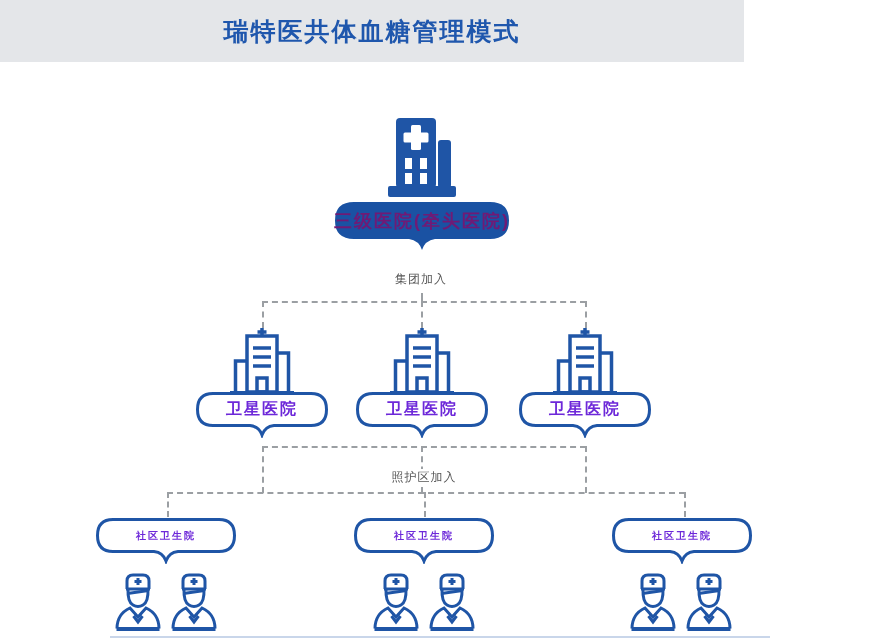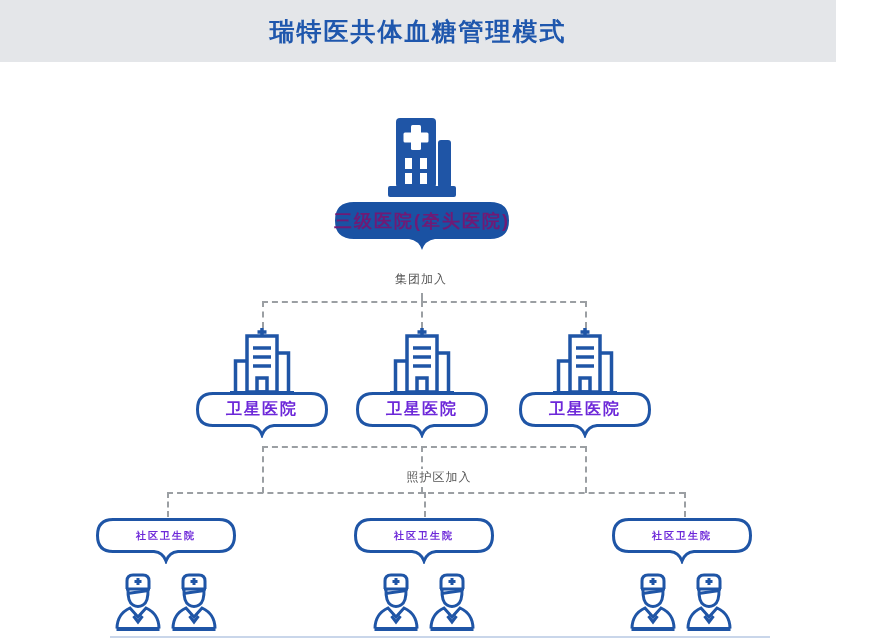--- a/index.html
+++ b/index.html
@@ -3,21 +3,21 @@
 <meta charset="utf-8">
 <style>
   html,body{margin:0;padding:0;}
   body{
     width:880px;height:638px;position:relative;overflow:hidden;
     background:#ffffff;font-family:"Liberation Sans",sans-serif;
   }
   .abs{position:absolute;}
   
   .header{
-    left:0;top:0;width:836px;height:62px;background:#e4e6e9;
+    left:0;top:0;width:744px;height:62px;background:#e4e6e9;
     display:flex;align-items:center;justify-content:center;
   }
   .header .title{
     font-size:25px;font-weight:bold;color:#1f57ad;letter-spacing:2px;
   }
   
   .bubble{display:block;}
   .bubble-text{
     position:absolute;left:0;top:0;width:100%;
     display:flex;align-items:center;justify-content:center;
@@ -127,21 +127,21 @@
 
 <div class="abs dash-h" style="left:262px;top:446px;width:324px;"></div>
 <div class="abs dash-v" style="left:262px;top:446px;height:47px;"></div>
 <div class="abs dash-v" style="left:421px;top:446px;height:47px;"></div>
 <div class="abs dash-v" style="left:585px;top:446px;height:47px;"></div>
 <div class="abs dash-h" style="left:167px;top:492px;width:518px;"></div>
 <div class="abs dash-v" style="left:167px;top:492px;height:25px;"></div>
 <div class="abs dash-v" style="left:424px;top:492px;height:25px;"></div>
 <div class="abs dash-v" style="left:684px;top:492px;height:25px;"></div>
 
-<div class="abs join-label" style="left:424px;top:469px;margin-left:15px;">照护区加入</div>
+<div class="abs join-label" style="left:424px;top:469px;">照护区加入</div>
 
 <div class="abs bubble bubble-outline small" style="left:96px;top:518px;width:140px;height:46px;">
   <svg width="140" height="46" viewBox="0 0 140 46">
     <path d="M17 1.5 H123 Q138.5 1.5 138.5 17.5 Q138.5 33.5 123 33.5 H82 Q73 34.5 70 43 Q67 34.5 58 33.5 H17 Q1.5 33.5 1.5 17.5 Q1.5 1.5 17 1.5 Z" fill="#ffffff" stroke="#1f55a6" stroke-width="3"></path>
   </svg>
   <div class="bubble-text">社区卫生院</div>
 </div>
 <div class="abs bubble bubble-outline small" style="left:354px;top:518px;width:140px;height:46px;">
   <svg width="140" height="46" viewBox="0 0 140 46">
     <path d="M17 1.5 H123 Q138.5 1.5 138.5 17.5 Q138.5 33.5 123 33.5 H82 Q73 34.5 70 43 Q67 34.5 58 33.5 H17 Q1.5 33.5 1.5 17.5 Q1.5 1.5 17 1.5 Z" fill="#ffffff" stroke="#1f55a6" stroke-width="3"></path>

